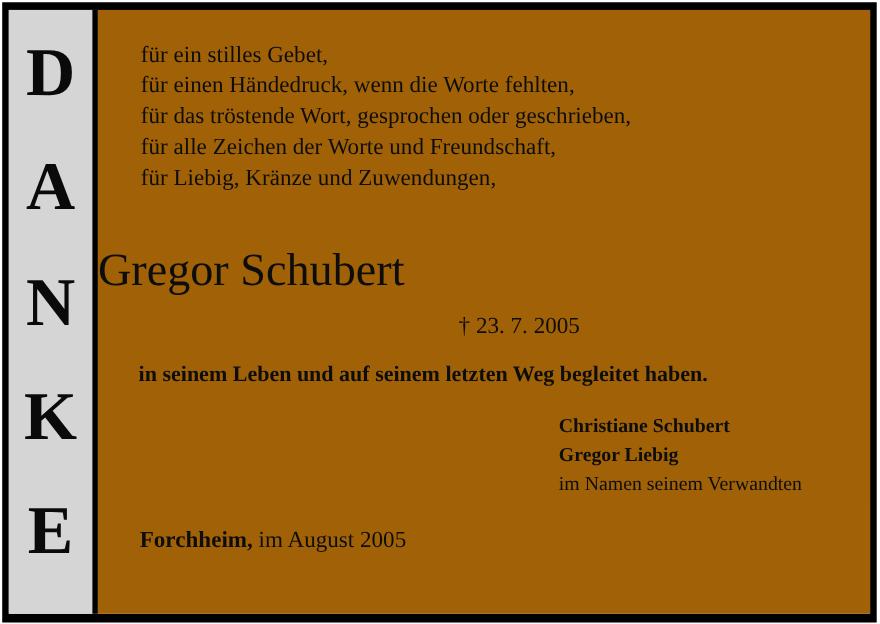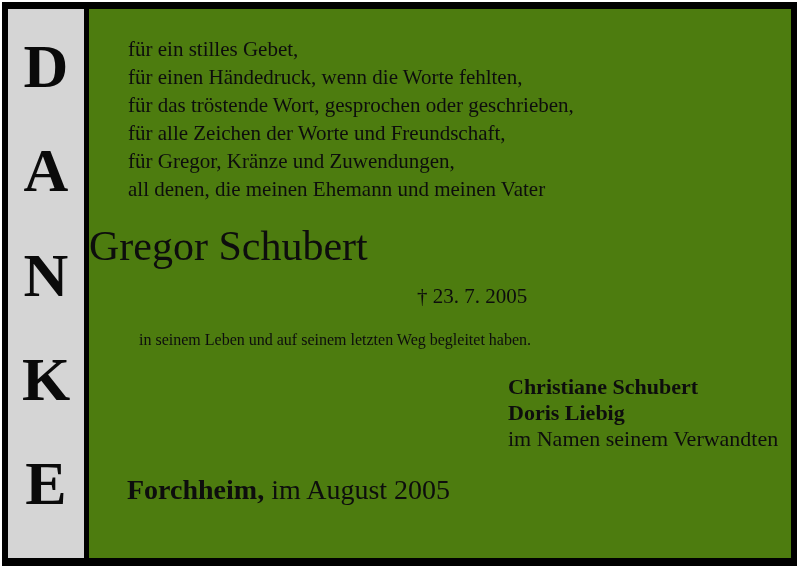--- a/index.html
+++ b/index.html
@@ -44,21 +44,21 @@
   .danke-letter {
     font-weight: bold;
     font-size: 62px;
     line-height: 1;
     color: #0a0a0a;
   }
   
   .content {
     position: relative;
     flex: 1 1 auto;
-    background: #4d7c0f;
+    background: #a16207;
   }
   .intro {
     position: absolute;
     top: 26px;
     left: 39px;
     font-size: 21px;
     line-height: 28px;
     white-space: nowrap;
   }
   .deceased-name {
@@ -76,39 +76,40 @@
     left: 0;
     width: 100%;
     text-align: center;
     font-size: 21px;
     line-height: 21px;
     margin-left: 32px;
   }
   .closing-line {
     position: absolute;
     top: 317px;
-    left: 50px;
-    font-size: 16px;
+    left: 37px;
+    font-size: 20px;
     line-height: 28px;
     white-space: nowrap;
+    font-weight: bold;
   }
   .mourners {
     position: absolute;
     top: 365px;
     left: 419px;
-    font-size: 22px;
+    font-size: 18px;
     line-height: 26px;
     white-space: nowrap;
   }
   .mourner-name { font-weight: bold; }
   .place-date-line {
     position: absolute;
     top: 467px;
     left: 38px;
-    font-size: 28px;
+    font-size: 21px;
     line-height: 28px;
     white-space: nowrap;
   }
   .place-bold { font-weight: bold; }
 </style>
 </head>
 <body>
 
 <div class="canvas">
   <div class="notice-frame">
@@ -121,33 +122,32 @@
       <span class="danke-letter">E</span>
     </div>
 
     <div class="content">
 
       <div class="intro">
         <div>für ein stilles Gebet,</div>
         <div>für einen Händedruck, wenn die Worte fehlten,</div>
         <div>für das tröstende Wort, gesprochen oder geschrieben,</div>
         <div>für alle Zeichen der Worte und Freundschaft,</div>
-        <div>für Gregor, Kränze und Zuwendungen,</div>
-        <div>all denen, die meinen Ehemann und meinen Vater</div>
+        <div>für Liebig, Kränze und Zuwendungen,</div>
       </div>
 
       <div class="deceased-name">Gregor Schubert</div>
 
       <div class="death-date">† 23. 7. 2005</div>
 
       <div class="closing-line">in seinem Leben und auf seinem letzten Weg begleitet haben.</div>
 
       <div class="mourners">
         <div class="mourner-name">Christiane Schubert</div>
-        <div class="mourner-name">Doris Liebig</div>
+        <div class="mourner-name">Gregor Liebig</div>
         <div>im Namen seinem Verwandten</div>
       </div>
 
       <div class="place-date-line">
         <span class="place-bold">Forchheim,</span><span> im August 2005</span>
       </div>
 
     </div>
   </div>
 </div>

